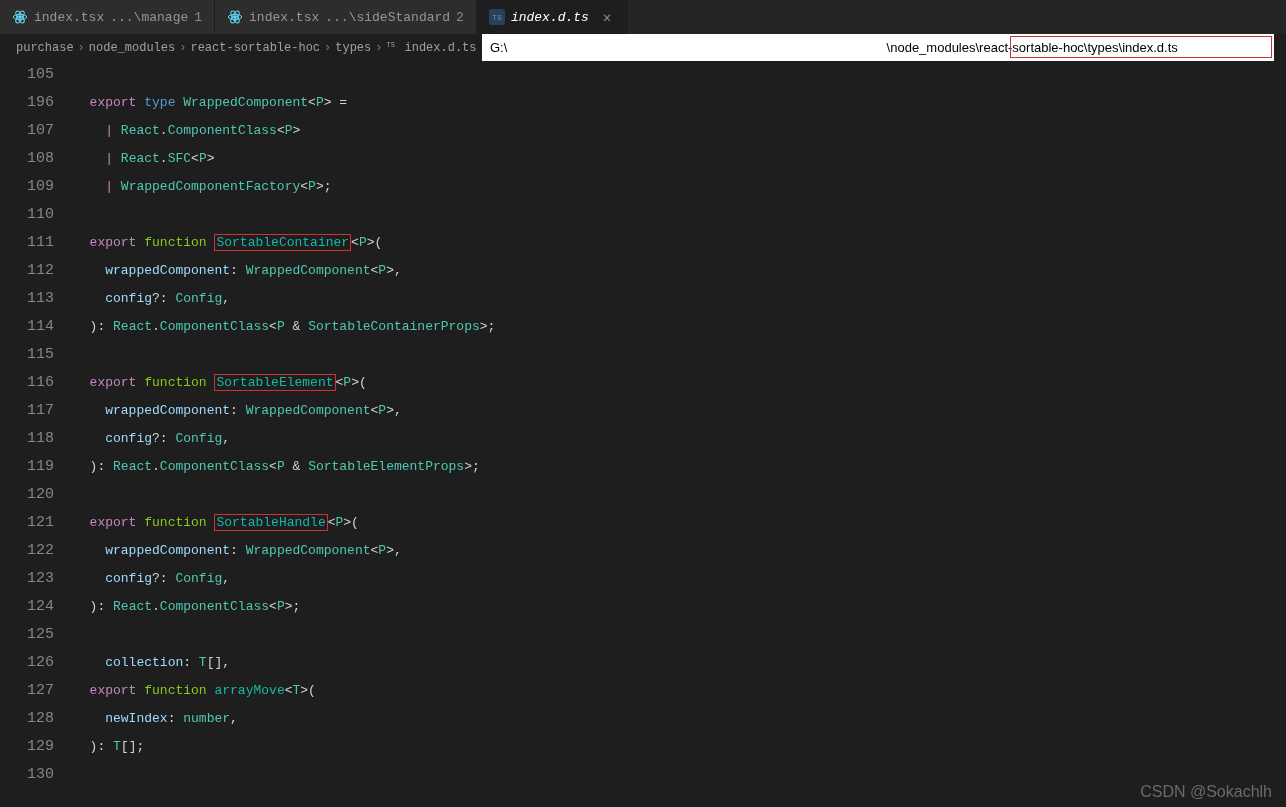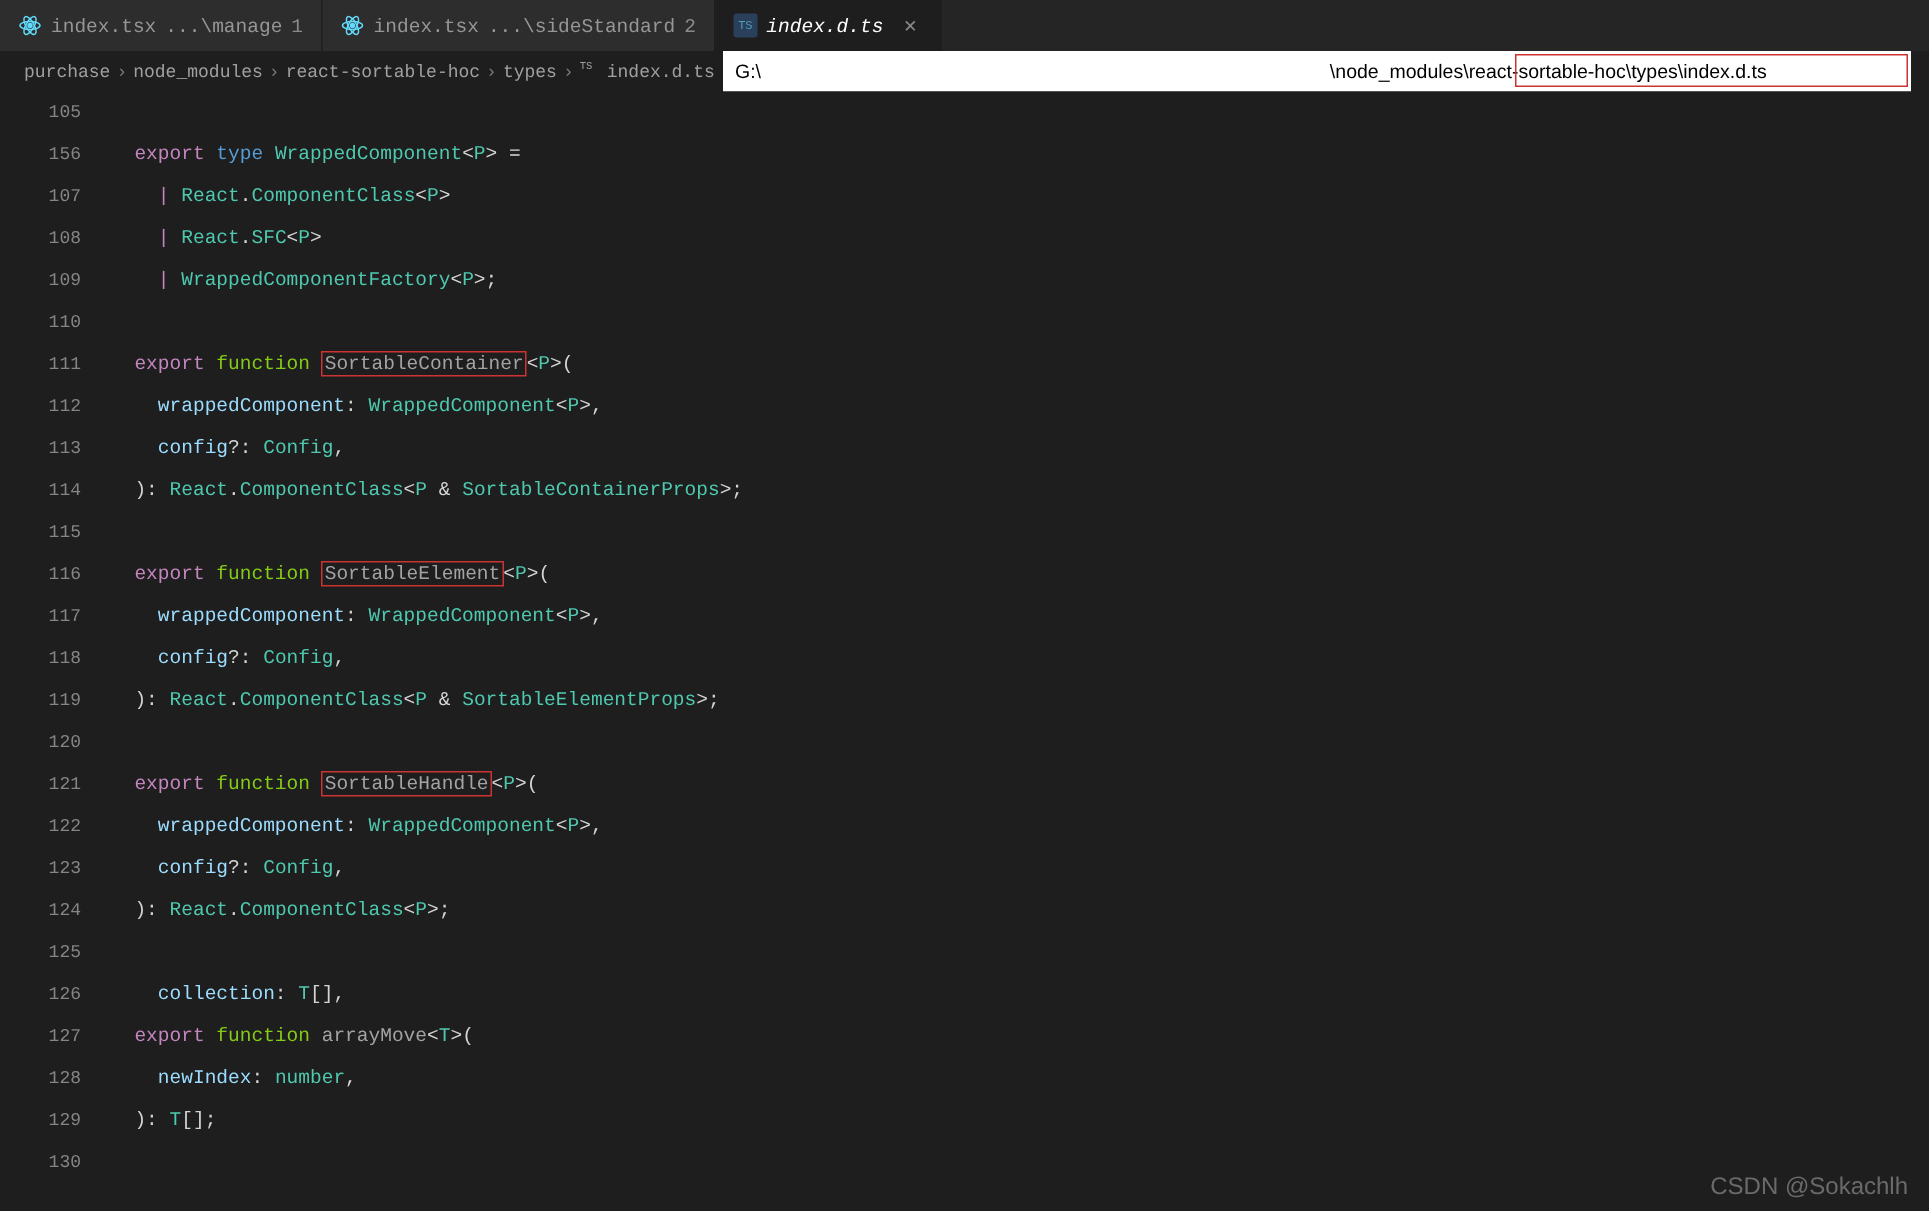--- a/index.html
+++ b/index.html
@@ -115,38 +115,38 @@
   height: calc(100% - 61px);
   position: relative;
 }
 .gutter {
   width: 74px;
   padding-right: 20px;
   text-align: right;
   color: #858585;
   background: #1e1e1e;
   user-select: none;
-  font-size: 12px;
+  font-size: 15px;
 }
 .code {
   flex: 1;
   background: #1e1e1e;
   font-size: 13px;
   line-height: 28px;
   position: relative;
 }
 .gutter .ln { line-height: 28px; }
 .line { white-space: pre; }
 .kw-export { color: #c586c0; }
 .kw-type { color: #569cd6; }
 .kw-func { color: #84cc16; }
 .typename { color: #4ec9b0; }
 .generic { color: #4ec9b0; }
 .param { color: #9cdcfe; }
-.funcname { color: #a3a3a3; }
+.funcname { color: #14b8a6; }
 .punct { color: #d4d4d4; }
 .pipe { color: #c586c0; }
 .numtype { color: #4ec9b0; }
 .red-box {
   border: 1px solid #cc3333;
   padding: 0 1px;
 }
 .watermark {
   position: absolute;
   right: 14px;
@@ -210,21 +210,21 @@
   </div>
   <div class="path-input-wrap">
     <input class="path-input" value="G:\                                                                                                         \node_modules\react-sortable-hoc\types\index.d.ts" style="">
     <div class="path-highlight" style="width:262px;"></div>
   </div>
 </div>
 
 <div class="editor">
   <div class="gutter">
     <div class="ln">105</div>
-    <div class="ln">156</div>
+    <div class="ln">196</div>
     <div class="ln">107</div>
     <div class="ln">108</div>
     <div class="ln">109</div>
     <div class="ln">110</div>
     <div class="ln">111</div>
     <div class="ln">112</div>
     <div class="ln">113</div>
     <div class="ln">114</div>
     <div class="ln">115</div>
     <div class="ln">116</div>

